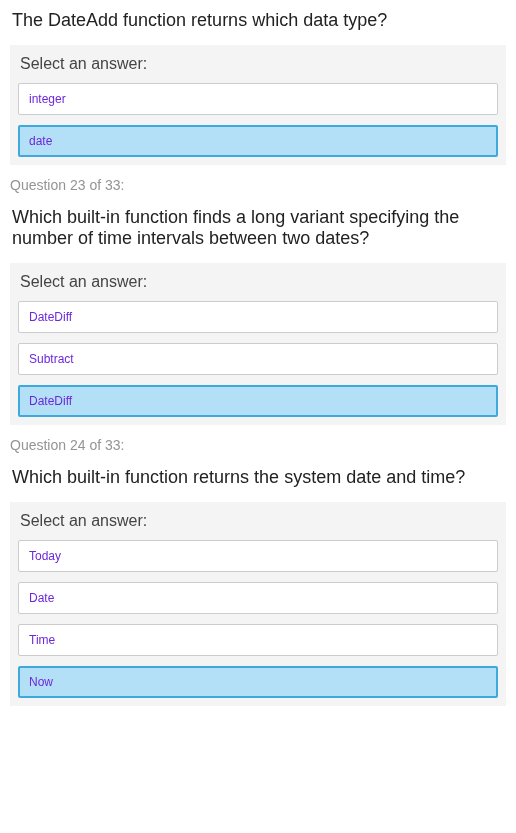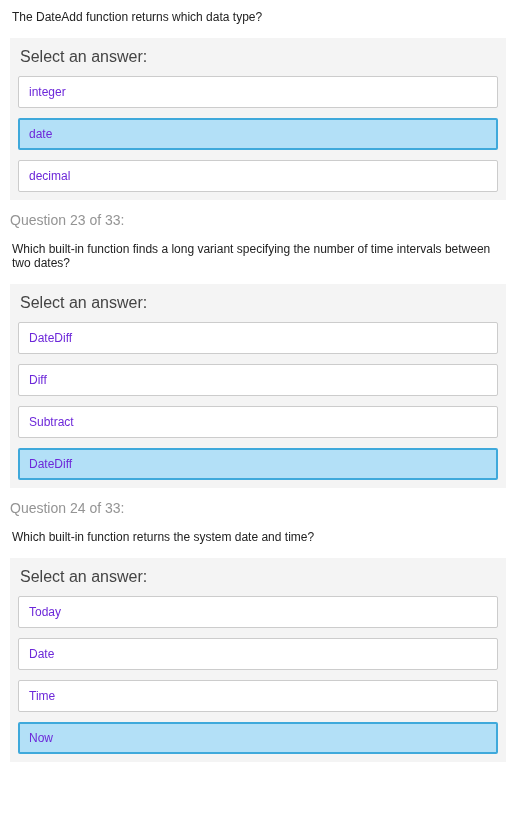--- a/index.html
+++ b/index.html
@@ -9,21 +9,21 @@
     }
     body {
       font-family: "Segoe UI", Tahoma, Geneva, Verdana, sans-serif;
       font-size: 12px;
       color: #333;
       background: #fff;
       width: 516px;
     }
     .question-text {
       padding: 10px 12px 6px 12px;
-      font-size: 12px;
+      font-size: 18px;
       color: #222;
       font-weight: 400;
     }
     .answer-block {
       background: #f4f4f4;
       margin: 8px 10px 0 10px;
       padding: 10px 8px 8px 8px;
     }
     .select-label {
       font-size: 16px;
@@ -57,29 +57,27 @@
     }
   </style>
 </head>
 <body>
 
 <div class="question-text">The DateAdd function returns which data type?</div>
 <div class="answer-block">
   <div class="select-label">Select an answer:</div>
   <div class="option">integer</div>
   <div class="option selected">date</div>
-  <div class="option">decimal</div>
 </div>
 
 <div class="question-header">Question 23 of 33:</div>
 <div class="question-text">Which built-in function finds a long variant specifying the number of time intervals between two dates?</div>
 <div class="answer-block">
   <div class="select-label">Select an answer:</div>
   <div class="option">DateDiff</div>
-  <div class="option">Diff</div>
   <div class="option">Subtract</div>
   <div class="option selected">DateDiff</div>
 </div>
 
 <div class="question-header">Question 24 of 33:</div>
 <div class="question-text">Which built-in function returns the system date and time?</div>
 <div class="answer-block">
   <div class="select-label">Select an answer:</div>
   <div class="option">Today</div>
   <div class="option">Date</div>

